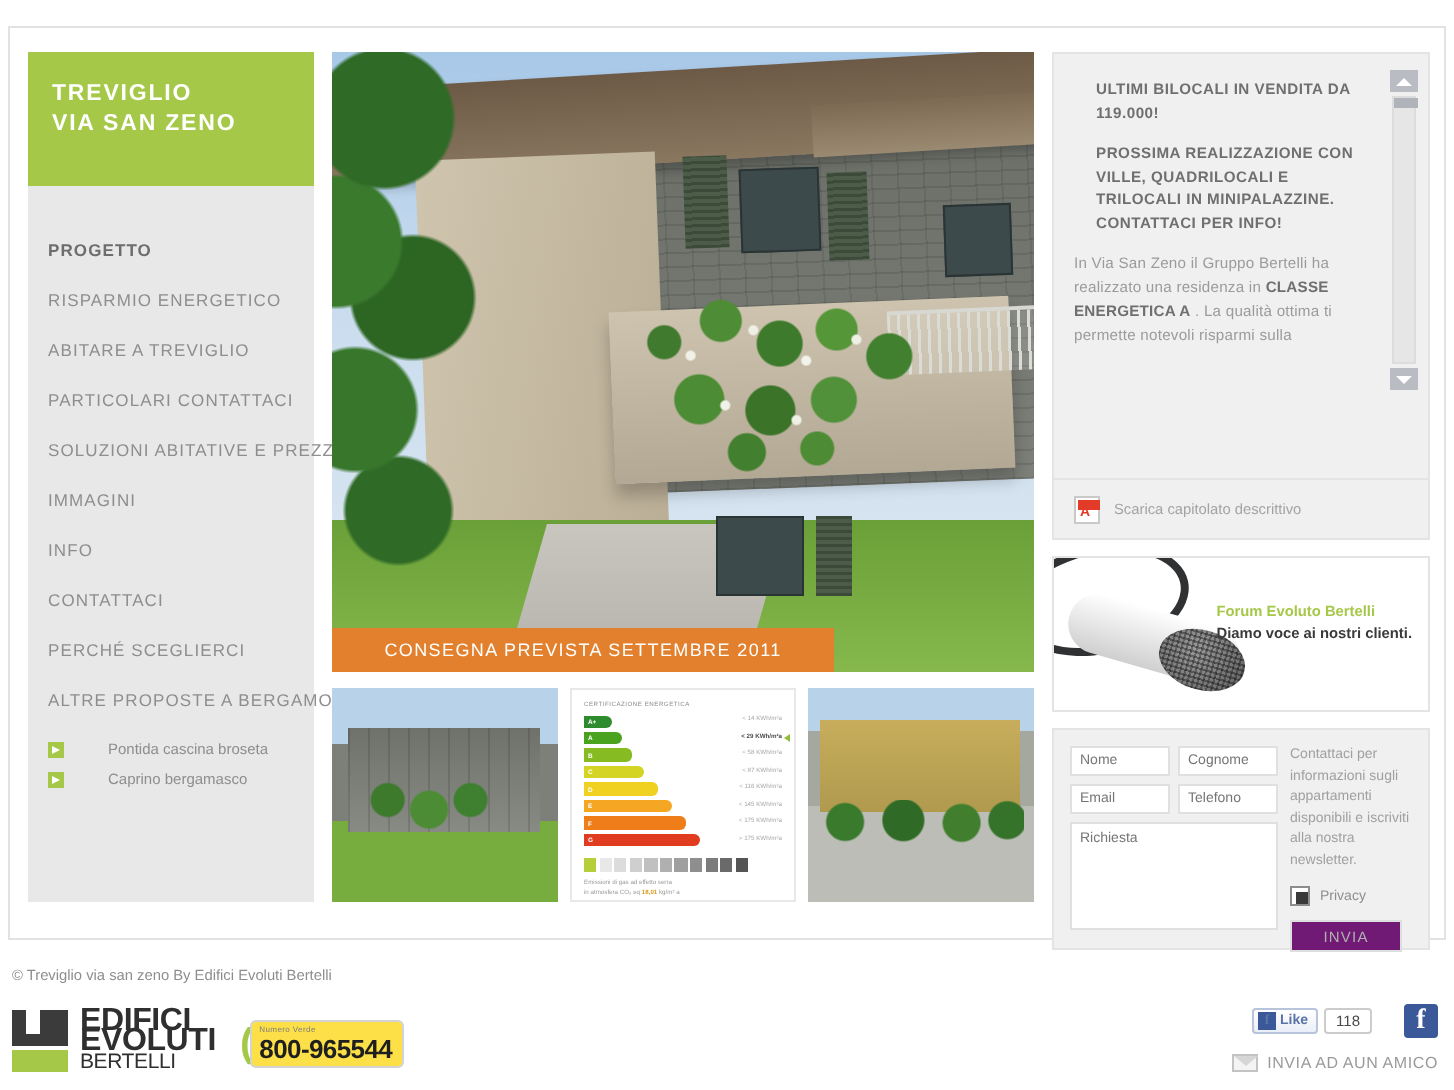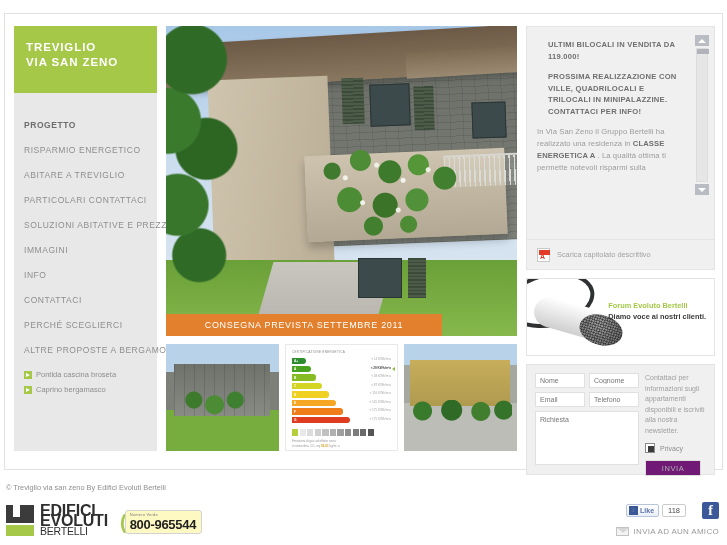--- a/index.html
+++ b/index.html
@@ -54,21 +54,21 @@
     color: #8e8e8e;
     text-decoration: none;
     white-space: nowrap;
     cursor: pointer;
   }
   .nav-item.active { color: #6d6d6d; font-weight: bold; }
 
   .sublinks { margin-top: 4px; padding-left: 10px; }
   .sublink {
     display: flex; align-items: center;
-    gap: 4px;
+    gap: 22px;
     height: 15px;
     font-size: 7.5px;
     color: #8e8e8e;
     cursor: pointer;
   }
   .arrow-box {
     width: 8px; height: 8px;
     background: #a5c849;
     position: relative;
     flex: none;
@@ -193,21 +193,21 @@
     background: #3d4a4b;
     border: 1px solid #2b3435;
   }
   .hero-shutter {
     position: absolute;
     background: repeating-linear-gradient(0deg,#3c4a3a 0 1.5px,#4d5c48 1.5px 3.5px);
   }
   .hero-banner {
     position: absolute;
     left: 0; bottom: 0;
-    width: 276px; height: 22px;
+    width: 251px; height: 22px;
     background: #e2802e;
     color: #ffffff;
     font-size: 9px;
     letter-spacing: 0.7px;
     display: flex; align-items: center; justify-content: center;
   }
 
   .thumbs {
     position: absolute;
     left: 0; top: 318px;
@@ -556,21 +556,21 @@
     display: flex; align-items: center;
   }
   .phone-c {
     font-size: 20px; color: #a5c849; font-weight: bold;
     line-height: 18px; margin-right: -2px;
   }
   .phone-box {
     border: 1px solid #d3d3d3;
     border-radius: 3px;
     padding: 1px 5px 1px 4px;
-    background: #fef9c3;
+    background: #fde047;
   }
   .phone-lbl { font-size: 4px; color: #7c7c7c; letter-spacing: .2px; }
   .phone-num { font-size: 13px; font-weight: bold; color: #1f1f1f; letter-spacing: -0.3px; }
 
   .social {
     position: absolute;
     right: 8px; top: 502px;
     display: flex; align-items: center; gap: 6px;
   }
   .fb-like {

